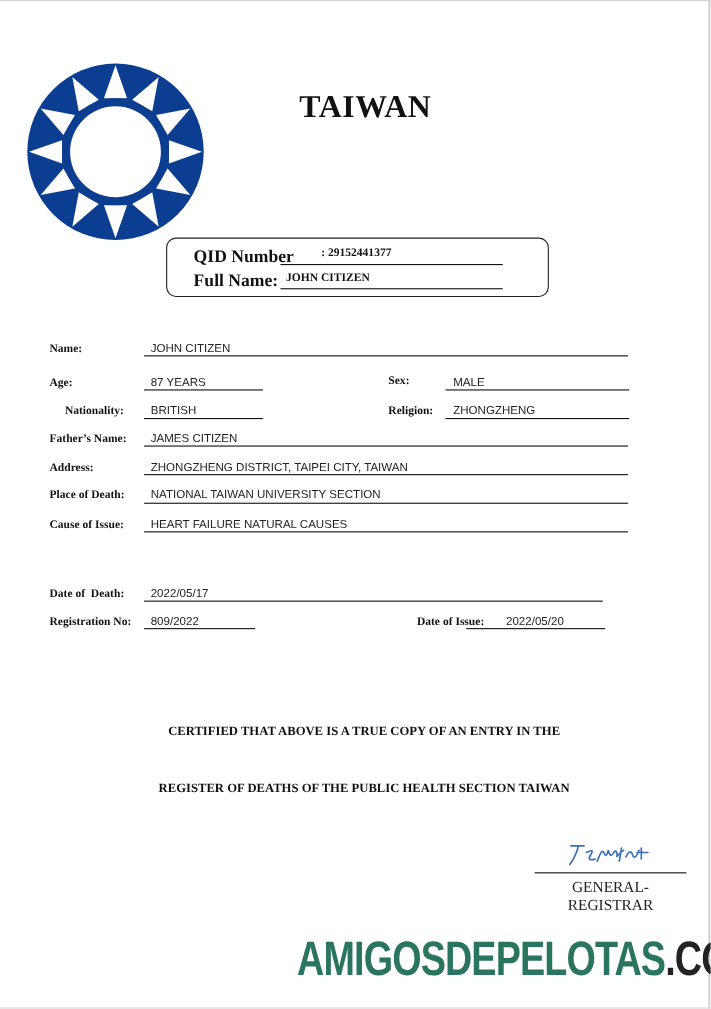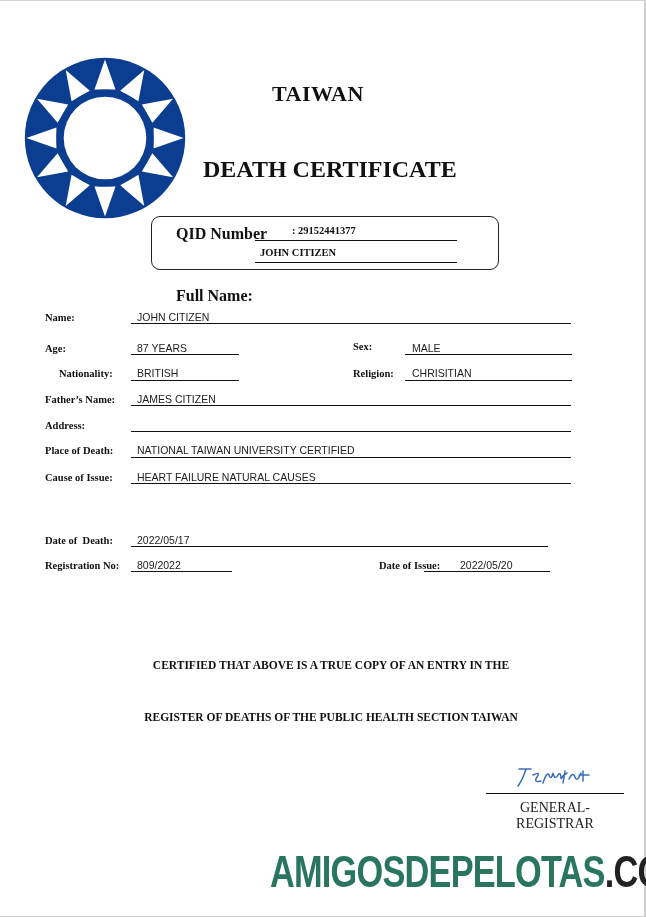--- a/index.html
+++ b/index.html
@@ -1,19 +1,19 @@
 <!DOCTYPE html>
 <html><head>
 <meta charset="utf-8">
 <style>
   html, body { margin: 0; padding: 0; }
   body { width: 646px; height: 917px; background: #ffffff; position: relative; overflow: hidden; font-family: "Liberation Serif", serif; color: #111; }
   .page { position: absolute; left: 0; top: 0; width: 644px; height: 915px; border-top: 1px solid #d4d4d4; border-right: 2px solid #cfcfcf; border-bottom: 1px solid #cfcfcf; background: #fff; }
   .emblem { position: absolute; left: 24px; top: 56px; width: 162px; height: 162px; }
-  .title-country { position: absolute; left: 272px; top: 80px; font-size: 22px; font-weight: bold; letter-spacing: 0.5px; }
+  .title-country { position: absolute; left: 272px; top: 80px; font-size: 29px; font-weight: bold; letter-spacing: 0.5px; }
   .title-doc { position: absolute; left: 203px; top: 155px; font-size: 24px; font-weight: bold; }
   .idbox { position: absolute; left: 151px; top: 215px; width: 346px; height: 52px; border: 1px solid #222; border-radius: 9px; }
   .idlabel { position: absolute; font-size: 16px; font-weight: bold; }
   .idval { position: absolute; font-size: 10.5px; font-weight: bold; }
   .idline { position: absolute; height: 1px; background: #111; }
   .lbl { position: absolute; font-size: 10.5px; font-weight: bold; }
   .val { position: absolute; font-family: "Liberation Sans", sans-serif; font-size: 10.5px; color: #222; }
   .uline { position: absolute; height: 1px; background: #111; }
   .cert { position: absolute; width: 646px; text-align: center; font-size: 11.5px; font-weight: bold; left: 0; }
   .sig { position: absolute; left: 513px; top: 764px; width: 80px; height: 24px; }
@@ -42,58 +42,58 @@
       <polygon points="0,-97 -13,-60 13,-60" transform="rotate(240)"></polygon>
       <polygon points="0,-97 -13,-60 13,-60" transform="rotate(270)"></polygon>
       <polygon points="0,-97 -13,-60 13,-60" transform="rotate(300)"></polygon>
       <polygon points="0,-97 -13,-60 13,-60" transform="rotate(330)"></polygon>
     </g>
     <circle cx="0" cy="0" r="60" fill="#0b3d91"></circle>
     <circle cx="0" cy="0" r="51" fill="#ffffff"></circle>
   </svg>
 
   <div class="title-country">TAIWAN</div>
-  <div class="title-doc">DEATH CERTIFICATE</div>
 
   <div class="idbox">
     <span class="idlabel" style="left:24px;top:8px;">QID Number</span>
     <span class="idval" style="left:108px;top:8px;margin-left:32px;">: 29152441377</span>
     <div class="idline" style="left:103px;top:23px;width:202px;"></div>
-    <span class="idlabel" style="left:24px;top:30px;margin-top:40px;">Full Name:</span>
+    <span class="idlabel" style="left:24px;top:30px;">Full Name:</span>
     <span class="idval" style="left:108px;top:30px;">JOHN CITIZEN</span>
     <div class="idline" style="left:103px;top:45px;width:202px;"></div>
   </div>
 
   <span class="lbl" style="left:45px;top:311px;">Name:</span>
   <span class="val" style="left:137px;top:310px;">JOHN CITIZEN</span>
   <div class="uline" style="left:131px;top:322px;width:440px;"></div>
 
   <span class="lbl" style="left:45px;top:342px;">Age:</span>
   <span class="val" style="left:137px;top:341px;">87 YEARS</span>
   <div class="uline" style="left:131px;top:353px;width:108px;"></div>
   <span class="lbl" style="left:353px;top:340px;">Sex:</span>
   <span class="val" style="left:412px;top:341px;">MALE</span>
   <div class="uline" style="left:405px;top:353px;width:167px;"></div>
 
   <span class="lbl" style="left:59px;top:367px;">Nationality:</span>
   <span class="val" style="left:137px;top:366px;">BRITISH</span>
   <div class="uline" style="left:131px;top:379px;width:108px;"></div>
   <span class="lbl" style="left:353px;top:367px;">Religion:</span>
-  <span class="val" style="left:412px;top:366px;">CHRISITIAN</span>
+  <span class="val" style="left:412px;top:366px;">ZHONGZHENG</span>
   <div class="uline" style="left:405px;top:379px;width:167px;"></div>
 
   <span class="lbl" style="left:45px;top:393px;">Father’s Name:</span>
   <span class="val" style="left:137px;top:392px;">JAMES CITIZEN</span>
   <div class="uline" style="left:131px;top:404px;width:440px;"></div>
 
   <span class="lbl" style="left:45px;top:419px;">Address:</span>
+  <span class="val" style="left:137px;top:418px;">ZHONGZHENG DISTRICT, TAIPEI CITY, TAIWAN</span>
   <div class="uline" style="left:131px;top:430px;width:440px;"></div>
 
   <span class="lbl" style="left:45px;top:444px;">Place of Death:</span>
-  <span class="val" style="left:137px;top:443px;">NATIONAL TAIWAN UNIVERSITY CERTIFIED</span>
+  <span class="val" style="left:137px;top:443px;">NATIONAL TAIWAN UNIVERSITY SECTION</span>
   <div class="uline" style="left:131px;top:456px;width:440px;"></div>
 
   <span class="lbl" style="left:45px;top:471px;">Cause of Issue:</span>
   <span class="val" style="left:137px;top:470px;">HEART FAILURE NATURAL CAUSES</span>
   <div class="uline" style="left:131px;top:482px;width:440px;"></div>
 
   <span class="lbl" style="left:45px;top:534px;white-space:pre;">Date of  Death:</span>
   <span class="val" style="left:137px;top:533px;">2022/05/17</span>
   <div class="uline" style="left:131px;top:545px;width:417px;"></div>
 

